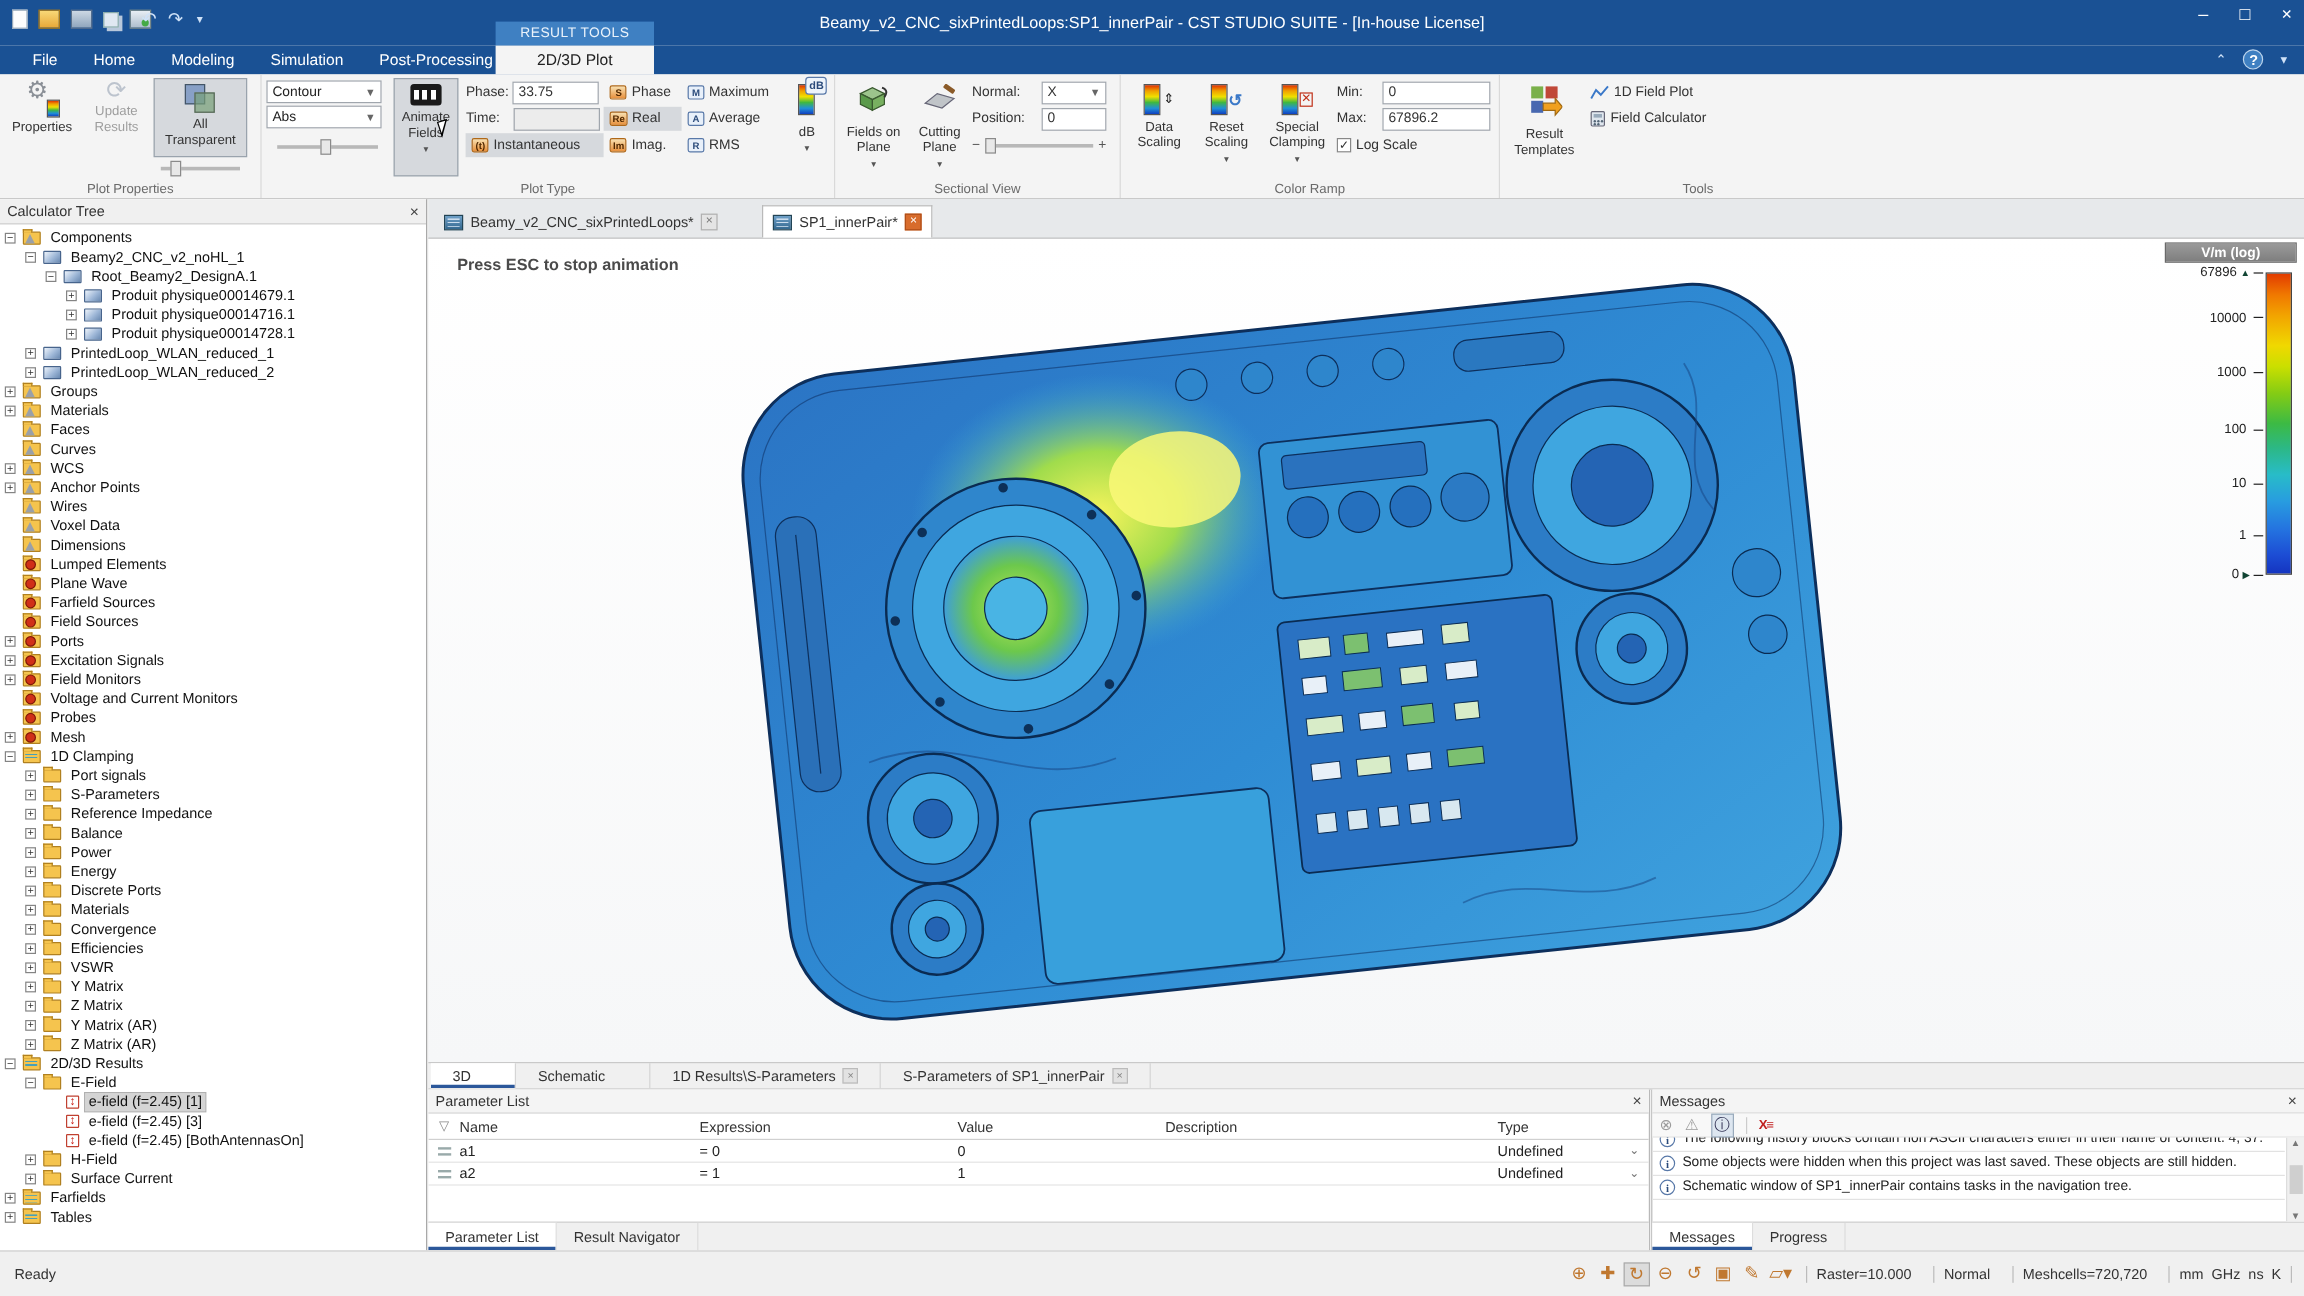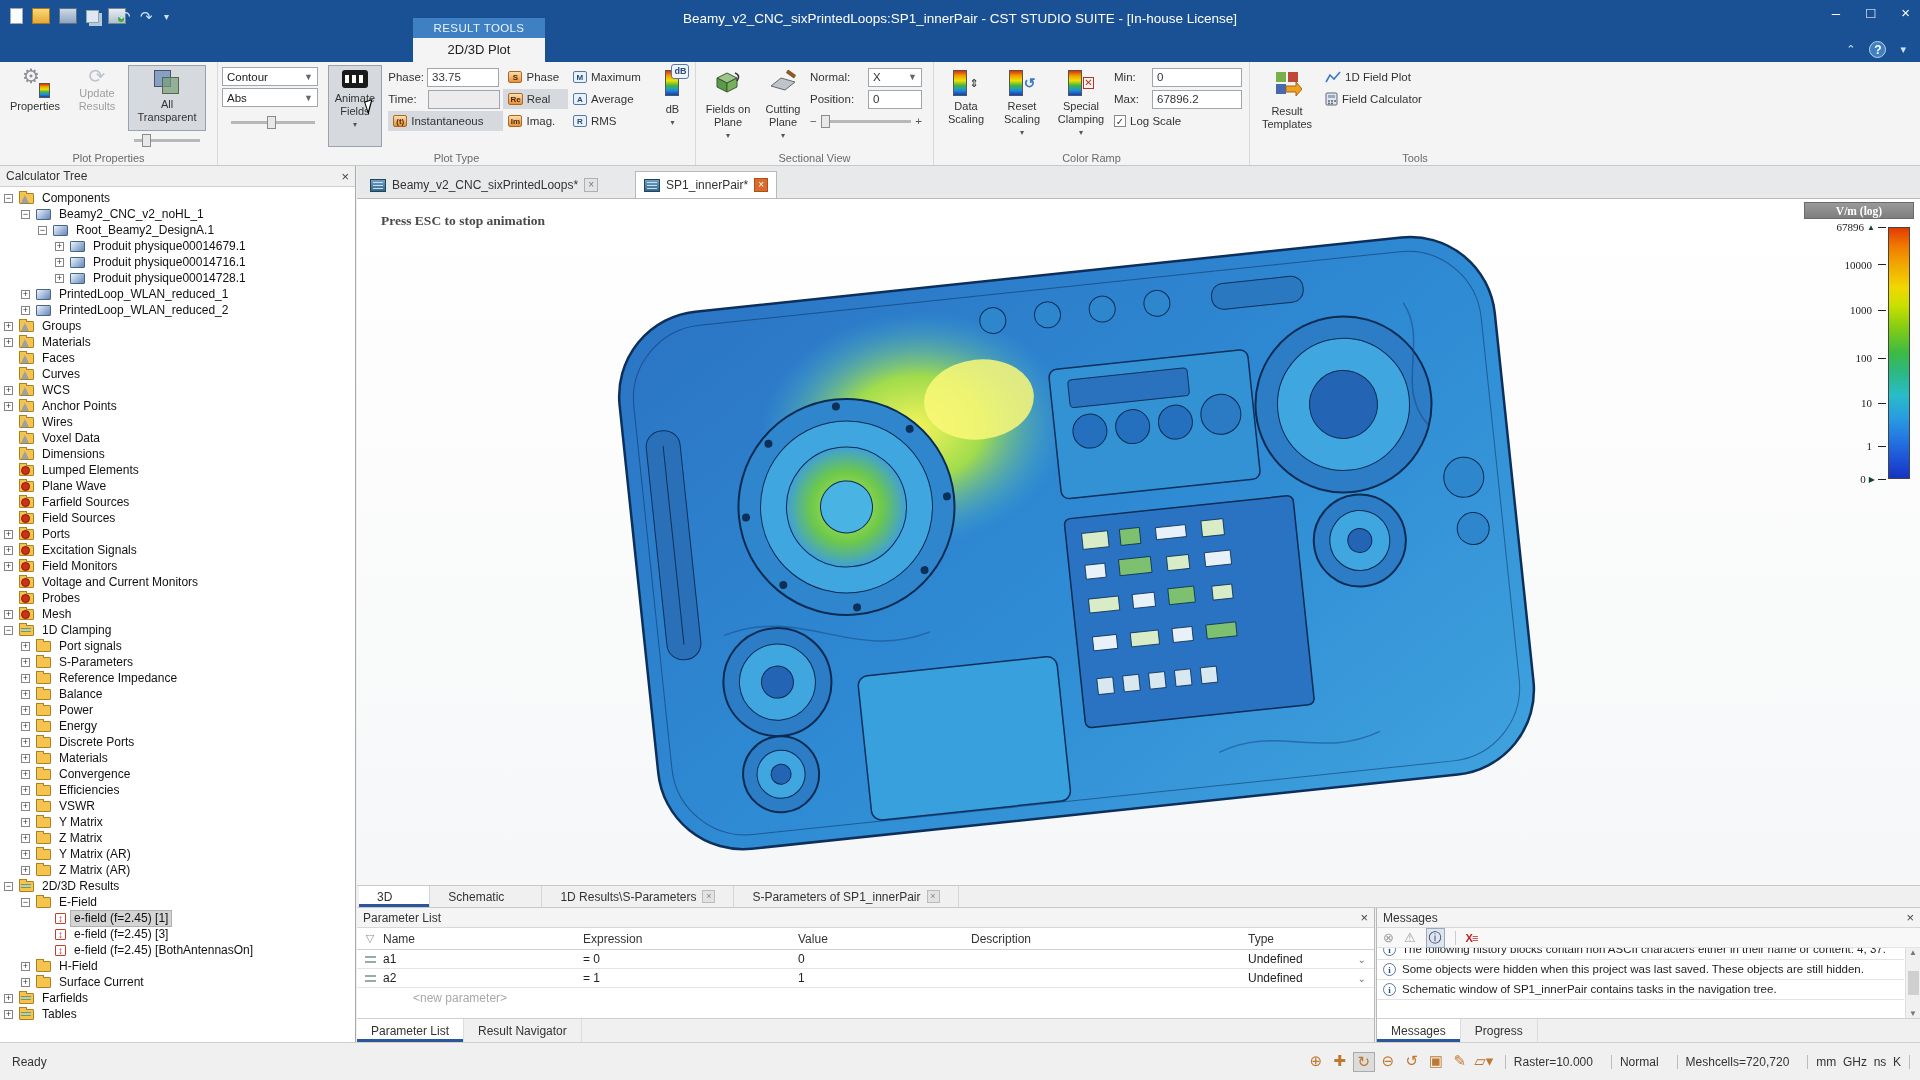--- a/index.html
+++ b/index.html
@@ -82,21 +82,21 @@
 
   
   #doctabs { position:absolute; left:357px; top:166px; width:1563px; height:33px; background:#e7e9eb; border-bottom:1px solid #b9b9b9; display:flex; align-items:flex-end; padding-left:4px; }
   .doc-tab { height:27px; display:flex; align-items:center; gap:6px; padding:0 8px; font-size:12px; color:#333; border:1px solid transparent; border-bottom:none; }
   .doc-tab.active { background:#fff; border-color:#b9b9b9; margin-left:28px; }
   .dt-icon { width:16px; height:13px; background:linear-gradient(#6fa0c8,#33688f); border:1px solid #245; position:relative; }
   .dt-icon::after { content:""; position:absolute; inset:2px; background:repeating-linear-gradient(#cde 0 1px, transparent 1px 3px); }
   .dt-close { width:14px; height:14px; border:1px solid #b0b0b0; background:#e4e4e4; color:#777; font-size:10px; line-height:12px; text-align:center; }
   .doc-tab.active .dt-close { background:#d86c2c; border-color:#b04e18; color:#fff; }
 
-  #viewport { position:absolute; left:357px; top:199px; width:1563px; height:686px; background:linear-gradient(#ffffff,#f6f7f8); overflow:hidden;font-family:Liberation Serif, serif; }
+  #viewport { position:absolute; left:357px; top:199px; width:1563px; height:686px; background:linear-gradient(#ffffff,#f6f7f8); overflow:hidden; }
   #esc-hint { position:absolute; left:24px; top:14px; font-size:13.5px; font-weight:bold; color:#4a4a4a; }
 
   
   #legend { position:absolute; right:6px; top:3px; width:110px; }
   #legend-title { height:17px; background:linear-gradient(#9a9a9a,#7e7e7e); color:#fff; font-size:11.5px; font-weight:bold; text-align:center; line-height:17px; border:1px solid #6a6a6a; }
   #legend-body { position:relative; height:252px; margin-top:8px; }
   #legend-bar { position:absolute; right:4px; top:0; width:22px; height:252px; border:1px solid #444;
     background:linear-gradient(#e23b00 0%,#f07800 7%,#f2a400 14%,#f0d800 24%,#cadf00 31%,#84cc14 40%,#3cba44 50%,#2cb884 58%,#28bcc8 67%,#289ce0 76%,#2474e0 85%,#1c4cd4 94%,#1434c0 100%); }
   .ltick { position:absolute; right:28px; display:flex; align-items:center; gap:3px; transform:translateY(-50%); font-size:11px; color:#222; }
   .ltick .tickline { width:8px; height:1px; background:#222; }
@@ -166,20 +166,29 @@
   <div id="title-text">Beamy_v2_CNC_sixPrintedLoops:SP1_innerPair - CST STUDIO SUITE - [In-house License]</div>
   <div id="winbtns">
 
   <span>–</span>
       <span>□</span>
       <span>×</span>
     </div>
 </div>
 
 <div id="menubar">
+  <div id="menu-items">
+
+  <span class="menu-item">File</span>
+      <span class="menu-item">Home</span>
+      <span class="menu-item">Modeling</span>
+      <span class="menu-item">Simulation</span>
+      <span class="menu-item">Post-Processing</span>
+      <span class="menu-item">View</span>
+    </div>
   <div id="ctx-group">RESULT TOOLS</div>
   <div id="ctx-tab">2D/3D Plot</div>
   <div id="ribbon-aux">
     <span class="aux-glyph">⌃</span>
     <span id="help-icon">?</span>
     <span class="aux-glyph">▾</span>
   </div>
 </div>
 
 <div id="ribbon">
@@ -1021,21 +1030,20 @@
           <span class="pc1">a2</span>
           <span class="pc2">= 1</span>
           <span class="pc3">1</span>
           <span class="pc4"></span>
           <span class="pc5">
             <span>Undefined</span>
             <span class="chev">⌄</span>
           </span>
         </div>
       </div>
-    <div class="newparam">&lt;new parameter&gt;</div>
   </div>
   <div class="panel-tabs">
 
   <div class="ptab active">Parameter List</div>
       <div class="ptab">Result Navigator</div>
     </div>
 </div>
 
 <div id="msgpanel">
   <div class="panel-header">

